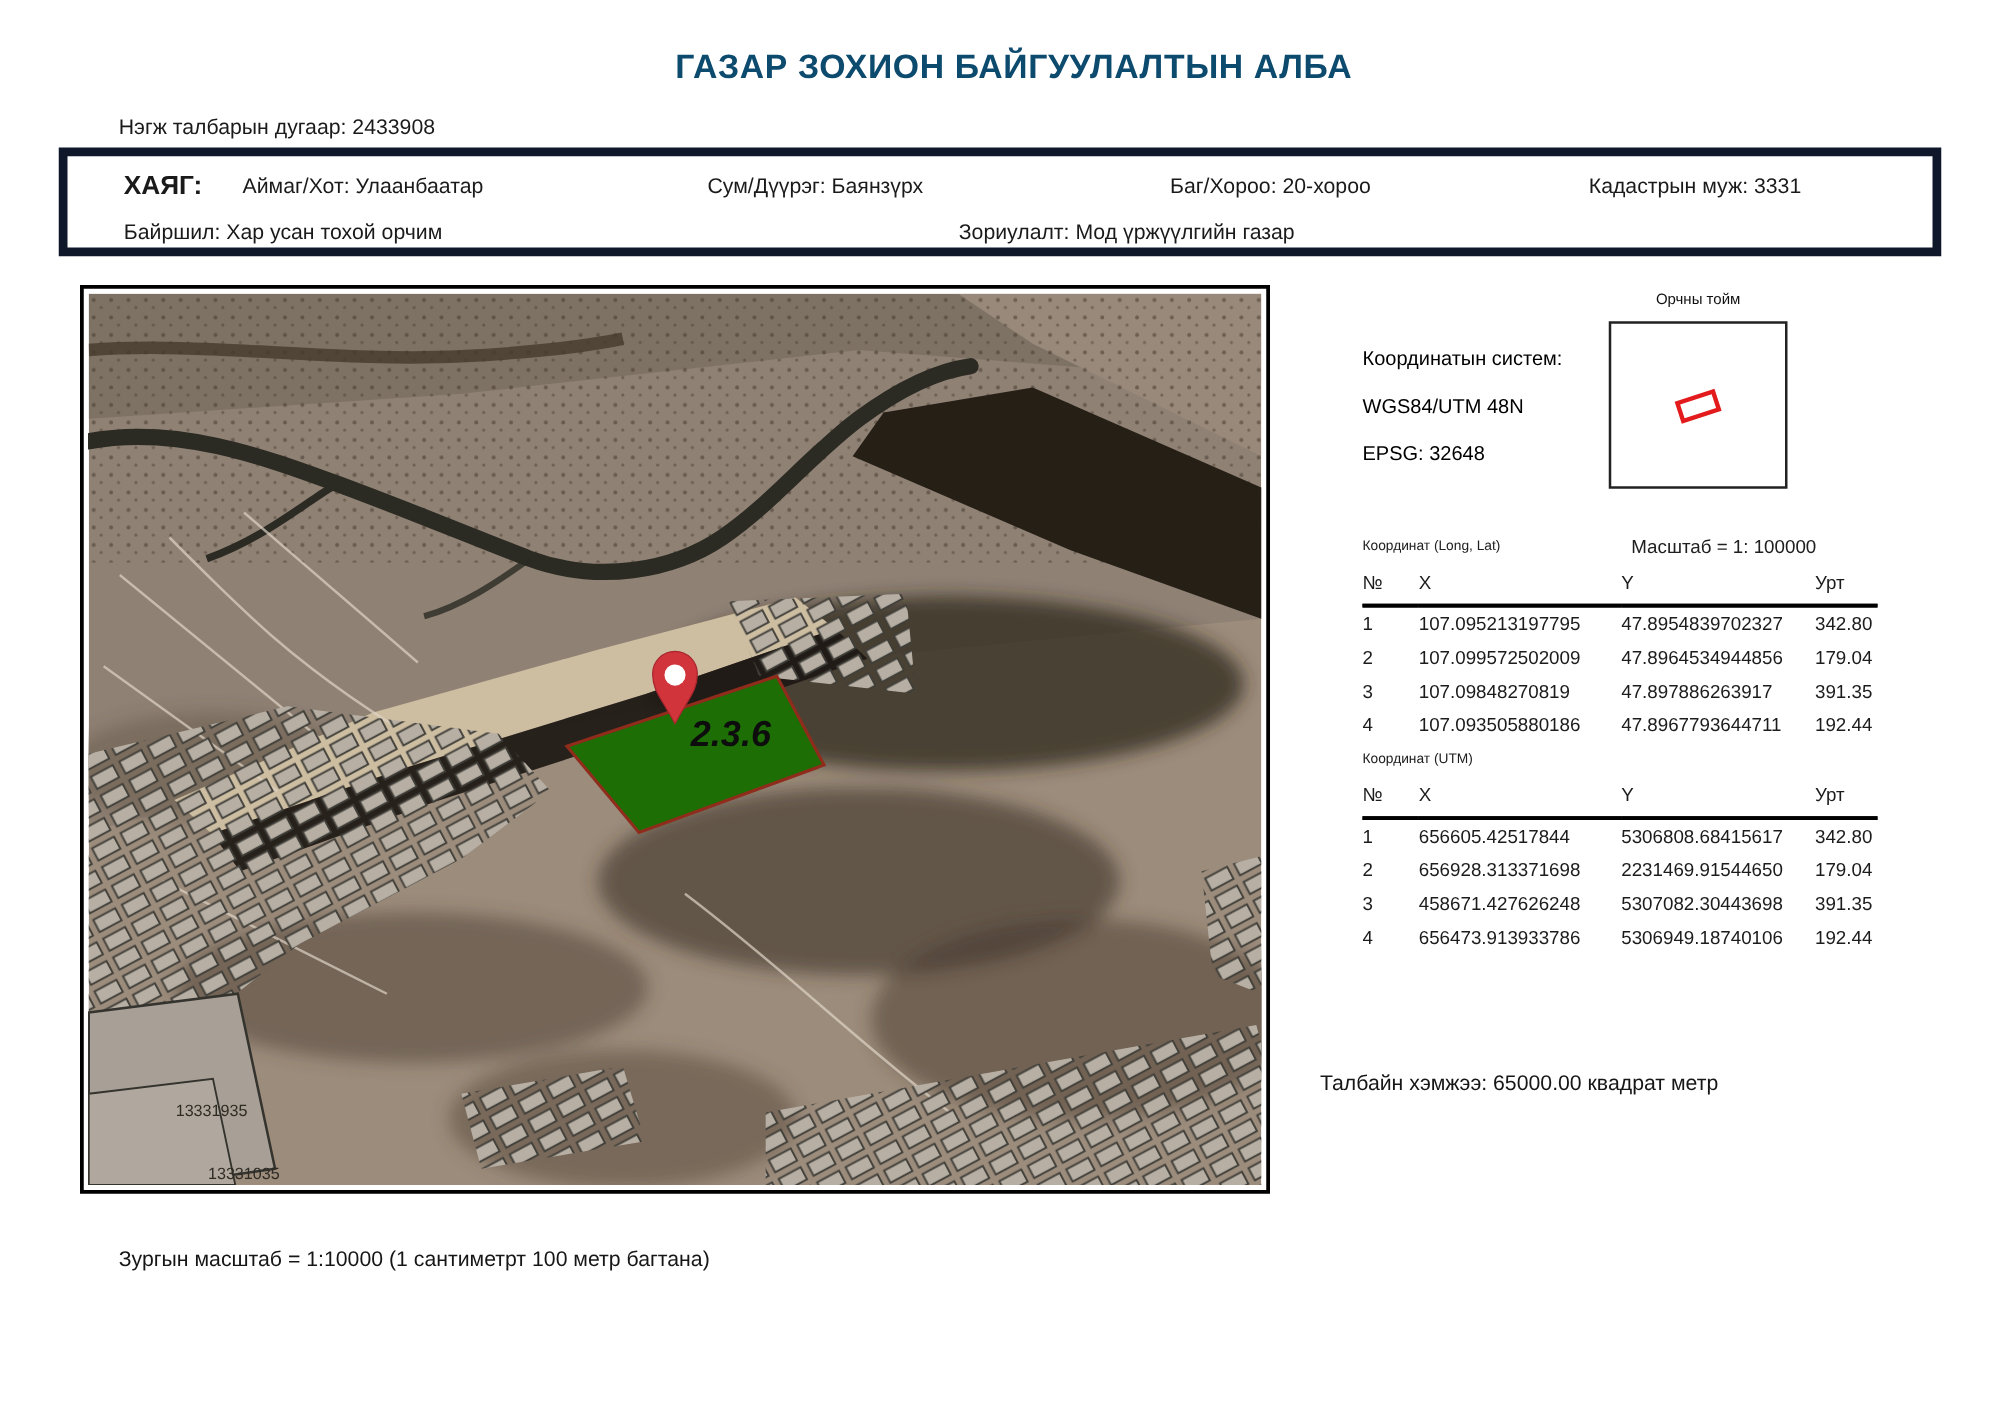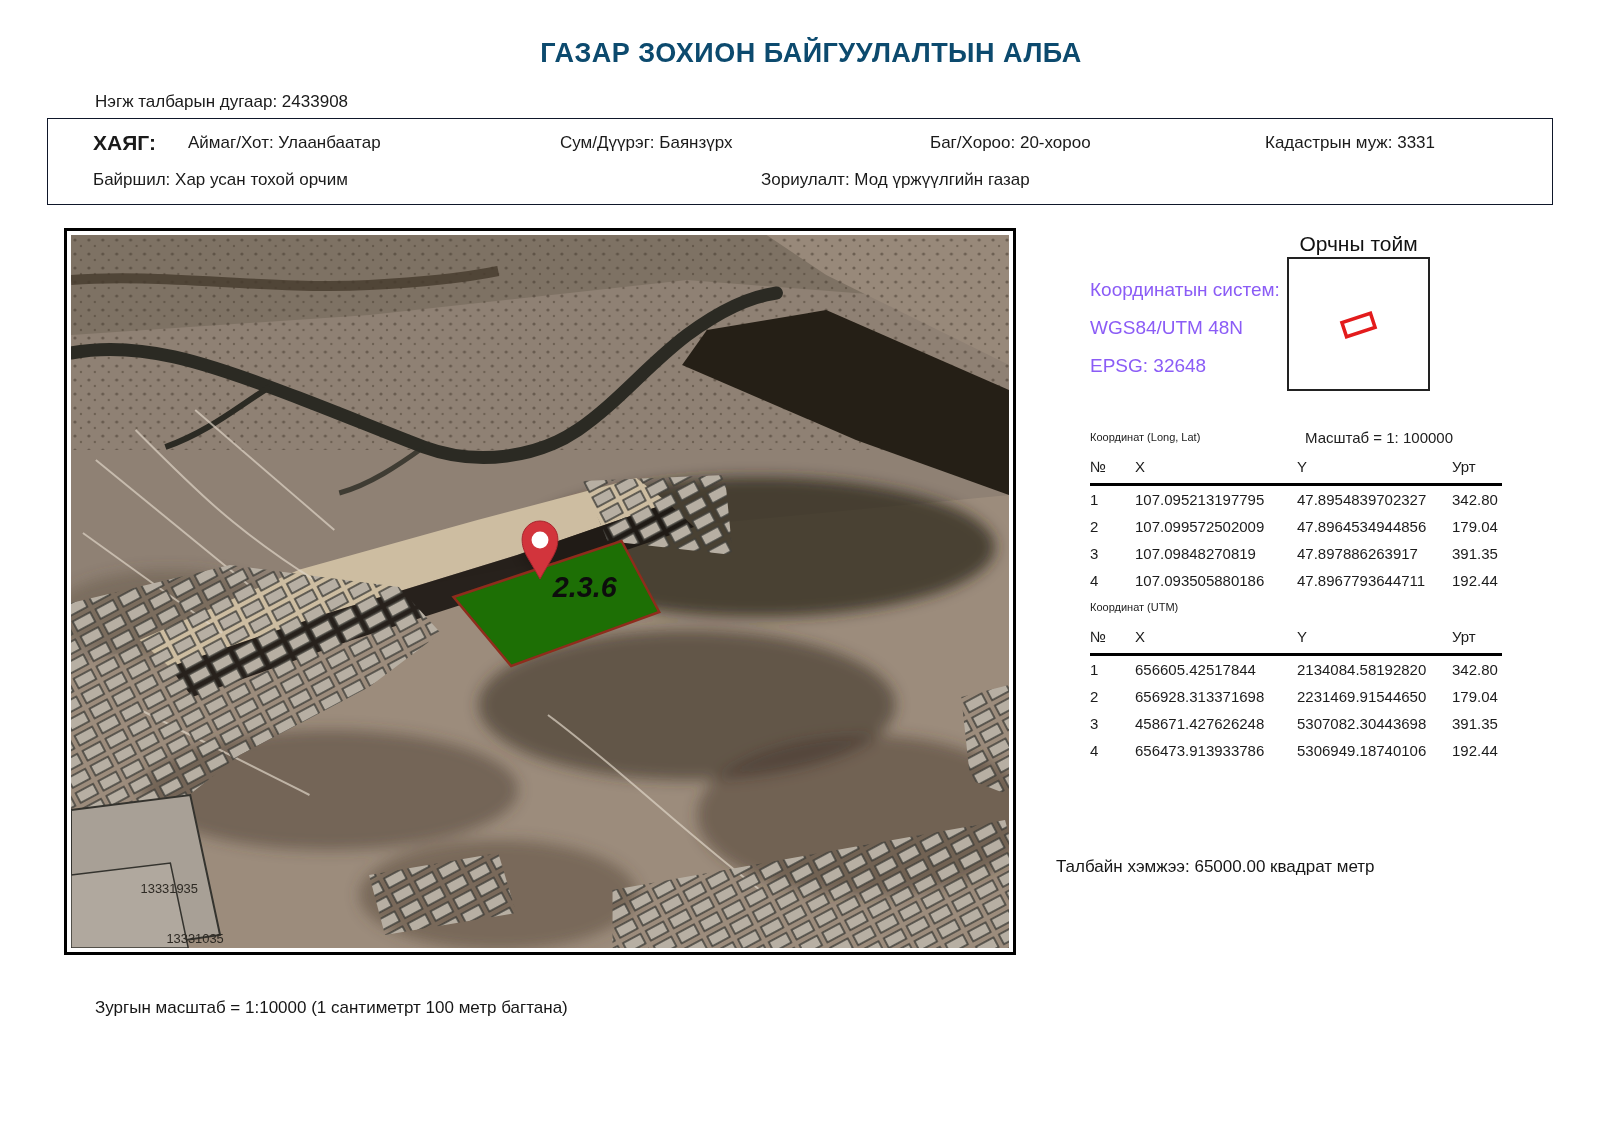--- a/index.html
+++ b/index.html
@@ -7,34 +7,34 @@
   .page {
     position:relative; width:1600px; height:1132px; background:#fff;
     font-family:"Liberation Sans", sans-serif; color:#1a1a1a; overflow:hidden;
   }
   .abs { position:absolute; }
   .page-title {
     top:38px; left:0; width:100%; text-align:center;
     font-size:27px; font-weight:bold; letter-spacing:0.5px; color:#0c4a6e;margin-left:11px;
   }
   .parcel-no { top:92px; left:95px; font-size:17px; }
-  .addr-box { top:118px; left:47px; width:1506px; height:87px; border:1px solid #0f172a; background:#fff; }
+  .addr-box { top:118px; left:47px; width:1506px; height:87px; border:7px solid #0f172a; background:#fff; }
   .addr-label { left:45px; top:12px; font-size:21px; font-weight:bold; }
   .addr-f { font-size:17px; white-space:nowrap; }
   .f-city { left:140px; top:14px; }
   .f-district { left:512px; top:14px; }
   .f-khoroo { left:882px; top:14px; }
   .f-zone { left:1217px; top:14px; }
   .f-location { left:45px; top:51px; }
   .f-purpose { left:697px; top:51px;margin-left:16px; }
   .map-box { top:228px; left:64px; width:952px; height:727px; border:3px solid #000; padding:4px; background:#fff; }
   .map-box svg { display:block; width:100%; height:100%; }
-  .ov-title { top:232px; left:1287px; width:143px; text-align:center; font-size:21px; color:#111; }
+  .ov-title { top:232px; left:1287px; width:143px; text-align:center; font-size:12px; color:#111; }
   .ov-box { top:257px; left:1287px; width:143px; height:134px; border:2px solid #222; background:#fff; }
-  .side-txt { left:1090px; font-size:19px; color:#8b5cf6; }
+  .side-txt { left:1090px; font-size:16px; color:#000000; }
   .t-cs { top:279px; }
   .t-wgs { top:317px; }
   .t-epsg { top:355px; }
   .tbl-title { position:absolute; left:1090px; font-size:11px; color:#202020; }
   .scale-note { top:429px; left:1305px; font-size:15px; color:#202020; }
   .tblwrap { position:absolute; left:1090px; width:412px; }
   .tbl { width:100%; border-collapse:collapse; table-layout:fixed; font-size:15px; color:#1c1c1c; }
   .tbl th { text-align:left; font-weight:normal; padding:0 0 8px 0; border-bottom:3px solid #000; }
   .tbl td { padding:5px 0 5px 0; white-space:nowrap; overflow:hidden; }
   .c0 { width:45px; } .c1 { width:162px; } .c2 { width:155px; } .c3 { width:50px; }
@@ -208,21 +208,21 @@
             <th>№</th>
             <th>X</th>
             <th>Y</th>
             <th>Урт</th>
           </tr>
         </thead>
       <tbody>
           <tr>
             <td>1</td>
             <td>656605.42517844</td>
-            <td>2134084.58192820</td>
+            <td>5306808.68415617</td>
             <td>342.80</td>
           </tr>
           <tr>
             <td>2</td>
             <td>656928.313371698</td>
             <td>2231469.91544650</td>
             <td>179.04</td>
           </tr>
           <tr>
             <td>3</td>

